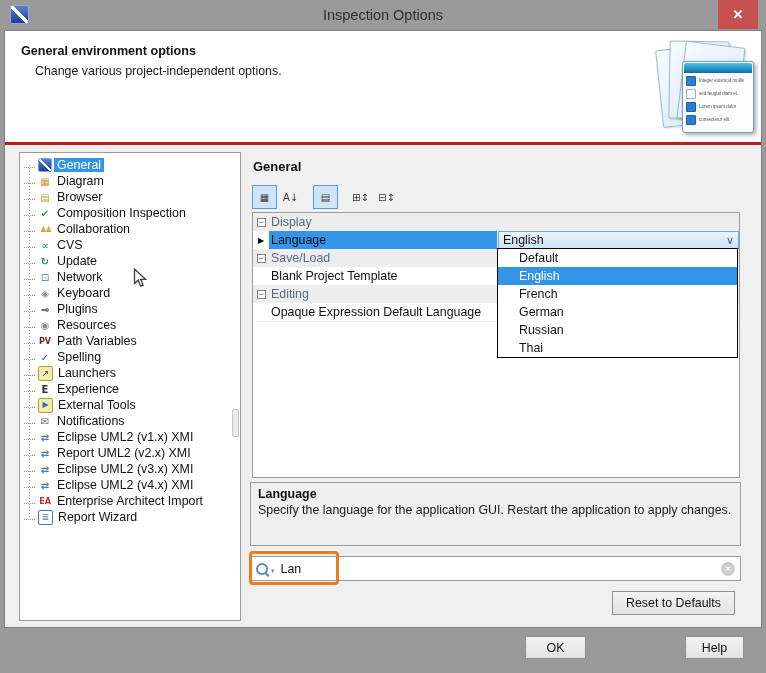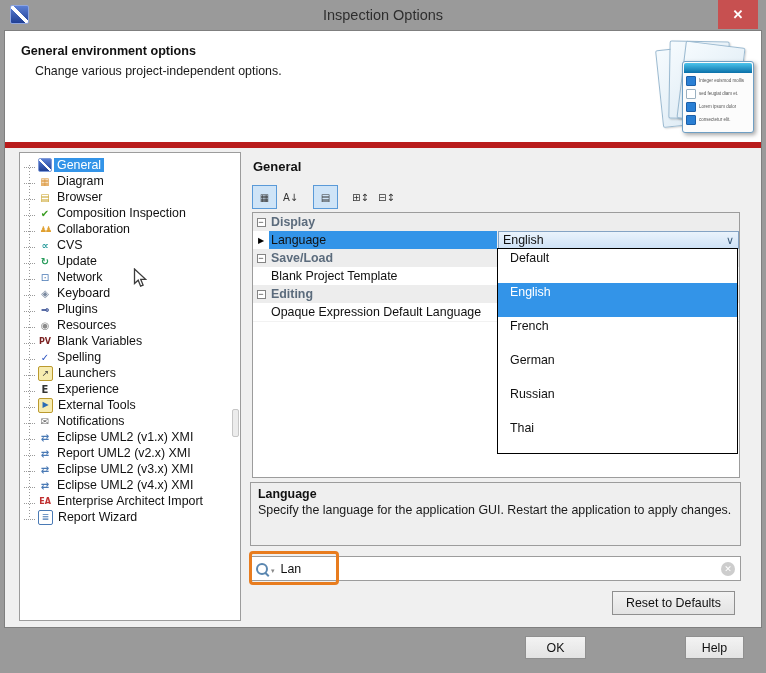--- a/index.html
+++ b/index.html
@@ -15,21 +15,21 @@
       radial-gradient(circle at 5px 5px,#fff 0 1.4px,transparent 1.6px),
       radial-gradient(circle at 13px 13px,#fff 0 1.4px,transparent 1.6px),
       linear-gradient(45deg,transparent 44%,#fff 44%,#fff 56%,transparent 56%),
       linear-gradient(#5b7fd4,#203f94);}
   .close-btn{position:absolute;left:718px;top:0;width:40px;height:29px;background:#c75050;color:#fff;
              display:flex;align-items:center;justify-content:center;font-size:13px;font-weight:bold;cursor:default;}
 
   
   .content{position:absolute;left:4px;top:30px;width:758px;height:598px;box-sizing:border-box;
            background:#f0f0f0;border:1px solid #7f7f7f;}
-  .header-strip{position:absolute;left:0;top:0;width:756px;height:111px;background:#fff;border-bottom:6px solid #b91c1c;}
+  .header-strip{position:absolute;left:0;top:0;width:756px;height:111px;background:#fff;border-bottom:3px solid #b91c1c;}
   .hdr-title{position:absolute;left:16px;top:13px;font-size:12.6px;font-weight:bold;color:#111;}
   .hdr-sub{position:absolute;left:30px;top:33px;font-size:12.4px;color:#1a1a1a;}
 
   
   .doc-graphic{position:absolute;right:4px;top:4px;width:104px;height:101px;}
   .page{position:absolute;width:58px;height:76px;background:linear-gradient(135deg,#f6fbfe,#d8e7f2);
         border:1px solid #9ab9d0;border-radius:2px;box-shadow:1px 1px 2px rgba(0,0,0,.2);}
   .p1{left:6px;top:12px;transform:rotate(-6deg);}
   .p2{left:16px;top:6px;transform:rotate(1deg);}
   .p3{left:28px;top:9px;transform:rotate(7deg);}
@@ -70,34 +70,34 @@
   .tbtn.active{background:#cfe4f7;border-color:#5a9ad8;}
   .tb-gap{width:9px;}
 
   .prop-table{position:absolute;left:247px;top:181px;width:488px;height:266px;box-sizing:border-box;
               background:#fff;border:1px solid #9c9c9c;overflow:hidden;}
   .prow{position:absolute;left:0;width:100%;height:18px;display:flex;font-size:12.4px;color:#111;cursor:default;}
   .pm{width:16px;flex:0 0 auto;display:flex;align-items:center;justify-content:center;}
   .plabel{width:229px;flex:0 0 auto;display:flex;align-items:center;padding-left:2px;box-sizing:border-box;}
   .pvalue{flex:1;display:flex;align-items:center;box-sizing:border-box;}
   .prow.group{background:#ededed;}
-  .prow.group .plabel{color:#5b6b7c;font-weight:bold;}
+  .prow.group .plabel{color:#5b6b7c;font-weight:normal;}
   .prow.prop{border-bottom:1px solid #f2f2f2;}
   .prow.prop .plabel{border-right:1px solid #ececec;}
   .collapse-box{width:9px;height:9px;box-sizing:border-box;border:1px solid #848484;background:#fff;color:#333;
                 font-size:9px;line-height:7px;text-align:center;}
   .sel-arrow{font-size:8px;color:#000;}
   .plabel.rowsel{background:#3394e8;}
   .combo{width:100%;height:18px;box-sizing:border-box;border:1px solid #84a3c4;
          background:linear-gradient(#eaf3fc,#cfe2f6);display:flex;align-items:center;padding:0 4px;}
   .combo-chevron{margin-left:auto;color:#3a5a7a;font-size:11px;font-family:"DejaVu Sans",sans-serif;}
 
   .dropdown{position:absolute;left:492px;top:217px;width:241px;box-sizing:border-box;background:#fff;
             border:1px solid #000;z-index:20;}
-  .opt{height:34px;line-height:18px;padding-left:12px;font-size:12.4px;color:#111;cursor:default;}
+  .opt{height:18px;line-height:18px;padding-left:21px;font-size:12.4px;color:#111;cursor:default;}
   .opt.sel{background:#3394e8;color:#fff;}
 
   .desc-box{position:absolute;left:245px;top:451px;width:491px;height:64px;box-sizing:border-box;
             background:#efefef;border:1px solid #9c9c9c;padding:4px 7px;}
   .desc-title{font-size:12.4px;font-weight:bold;color:#111;}
   .desc-text{font-size:12.4px;color:#1a1a1a;width:476px;line-height:16px;margin-top:1px;}
 
   .search-field{position:absolute;left:245px;top:525px;width:491px;height:25px;box-sizing:border-box;
                 background:#fff;border:1px solid #9c9c9c;display:flex;align-items:center;padding:0 5px;}
   .mag{width:8px;height:8px;border:2px solid #5b87b0;border-radius:50%;position:relative;flex:0 0 auto;}
@@ -215,21 +215,21 @@
         <span class="tlabel">Plugins</span>
       </div>
       <div class="trow">
         <span class="tdots"></span>
           <span class="tic" style="color:#8a8a8a">◉</span>
         <span class="tlabel">Resources</span>
       </div>
       <div class="trow">
         <span class="tdots"></span>
           <span class="tic txtic" style="color:#7a1f1f">PV</span>
-        <span class="tlabel">Blank Variables</span>
+        <span class="tlabel">Path Variables</span>
       </div>
       <div class="trow">
         <span class="tdots"></span>
           <span class="tic" style="color:#2b52c0;font-weight:bold">✓</span>
         <span class="tlabel">Spelling</span>
       </div>
       <div class="trow">
         <span class="tdots"></span>
           <span class="tic chip-y" style="color:#444">↗</span>
         <span class="tlabel">Launchers</span>

